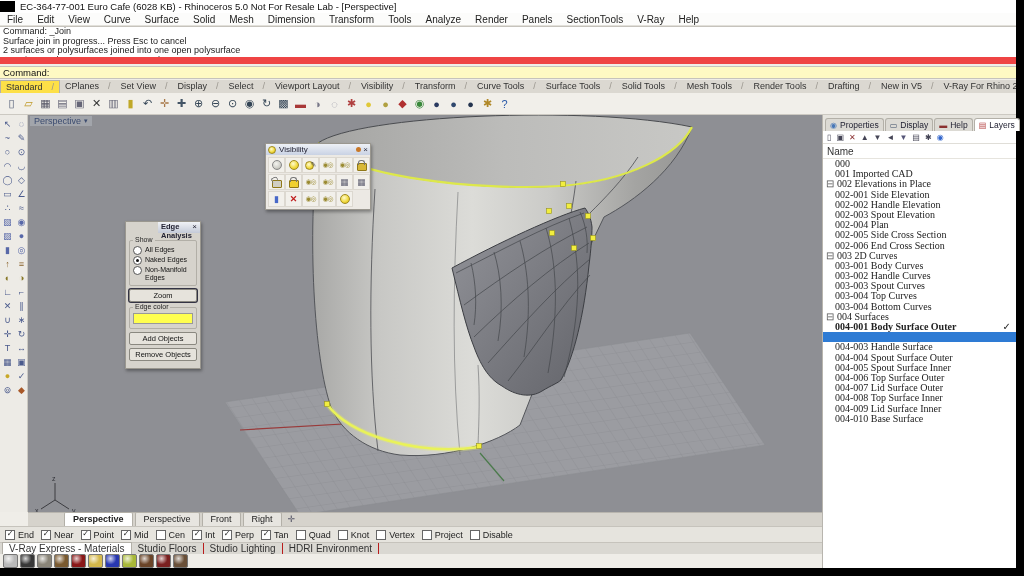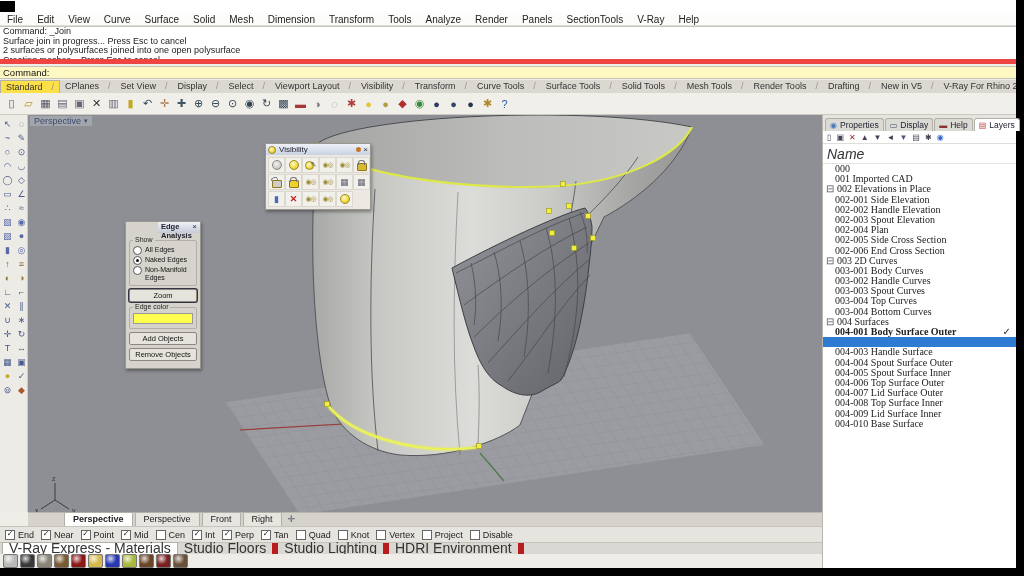--- a/index.html
+++ b/index.html
@@ -10,21 +10,21 @@
   
   .titlebar{left:0;top:0;width:1016px;height:13px;background:#fff;display:flex;align-items:center;gap:5px;}
   .applogo{width:15px;height:11px;background:#000;flex:0 0 auto;}
   .title{font-size:9.5px;color:#111;white-space:nowrap;}
 
   
   .menubar{left:0;top:13px;width:1016px;height:13px;background:#fcfcfb;display:flex;align-items:center;font-size:10px;color:#222;border-bottom:1px solid #e2e0da;}
   .mitem{padding:0 7px;cursor:default;}
 
   
-  .cmdhist{left:0;top:26px;width:1016px;height:38px;background:#fff;border-top:1px solid #c6c3bc;border-bottom:5px solid #ef4444;padding:0 3px;font-size:9px;line-height:9.5px;color:#222;overflow:hidden;}
+  .cmdhist{left:0;top:26px;width:1016px;height:38px;background:#fff;border-top:1px solid #c6c3bc;border-bottom:7px solid #ef4444;padding:0 3px;font-size:9px;line-height:9.5px;color:#222;overflow:hidden;}
   .cmdprompt{left:0;top:66px;width:1016px;height:13px;background:#fef9c3;border-top:1px solid #c6c3bc;border-bottom:1px solid #c6c3bc;font-size:9.5px;line-height:12px;padding:0 3px;color:#111;}
 
   
   .tabrow{left:0;top:80px;width:1016px;height:13px;background:#dbd8d1;display:flex;align-items:center;font-size:9px;color:#333;overflow:hidden;}
   .ttab{padding:0 5px;white-space:nowrap;height:13px;line-height:13px;}
   .ttab::after{content:"/";color:#9a968e;margin-left:9px;}
   .ttab:last-child::after{content:"";}
   .ttab.active{background:#fde047;border:1px solid #b3b0a8;border-bottom:none;}
 
   
@@ -79,21 +79,21 @@
   .eswatch{height:9px;background:#ffff4f;border:1px solid #999;margin:1px 0 2px 0;}
 
   
   .rightpanel{left:822px;top:115px;width:194px;height:453px;background:#fff;border-left:1px solid #b8b5ae;}
   .ptabs{height:15px;background:#e6e4de;display:flex;align-items:flex-end;gap:1px;padding:1px 2px 0 2px;font-size:8.5px;color:#223;}
   .ptab{display:inline-flex;align-items:center;gap:3px;background:#dcdad4;border:1px solid #b3b0a8;border-bottom:none;border-radius:3px 3px 0 0;padding:1px 4px;white-space:nowrap;}
   .ptab.active{background:#fff;}
   .pticon{font-style:normal;font-size:8px;}
   .ptools{height:12px;display:flex;align-items:center;gap:5px;padding:0 4px;border-bottom:1px solid #e0ded8;font-size:8px;color:#445;}
   .ptool{cursor:default;}
-  .pheader{font-size:14px;color:#333;padding:2px 4px 1px 4px;border-bottom:1px solid #e6e4de;font-style:italic;}
+  .pheader{font-size:10px;color:#333;padding:2px 4px 1px 4px;border-bottom:1px solid #e6e4de;}
   .llist{font-size:10px;color:#222;font-family:Liberation Serif, serif;}
   .lrow{height:10.2px;line-height:10.2px;position:relative;padding-right:12px;white-space:nowrap;overflow:hidden;}
   .lrow .lname{display:inline-block;}
   .lrow.group .lname::before{content:"⊟ ";color:#555;}
   .lrow.bold{font-weight:bold;}
   .lrow.current::after{content:"✓";position:absolute;right:5px;top:0;font-weight:normal;color:#222;}
   .lrow.selected{background:#2e7bd4;color:#fff;}
 
   
   .vptabs{left:28px;top:512px;width:794px;height:14px;background:#d6d3cc;display:flex;align-items:flex-end;padding-left:36px;border-top:1px solid #b8b5ae;}
@@ -102,35 +102,36 @@
   .vptab.active{background:#fff;font-weight:bold;}
   .vpnav{font-size:9px;color:#556;margin-left:4px;height:13px;line-height:13px;}
 
   
   .osnap{left:0;top:526px;width:822px;height:16px;background:#e6e4de;display:flex;align-items:center;gap:7px;padding-left:5px;font-size:9px;color:#222;border-top:1px solid #c6c3bc;}
   .oitem{display:inline-flex;align-items:center;gap:3px;white-space:nowrap;}
   .cb{width:8px;height:8px;border:1px solid #666;background:#fff;display:inline-flex;align-items:center;justify-content:center;font-size:8px;line-height:8px;color:#222;}
   .cb.checked::after{content:"✓";margin-top:-1px;}
 
   
-  .vraytabs{left:0;top:542px;width:822px;height:12px;background:#dad8d2;display:flex;align-items:flex-end;font-size:14px;color:#333;border-top:1px solid #c6c3bc;padding-left:2px;}
-  .vtab{padding:0 6px;height:11px;line-height:11px;border-right:6px solid #b91c1c;white-space:nowrap;}
+  .vraytabs{left:0;top:542px;width:822px;height:12px;background:#dad8d2;display:flex;align-items:flex-end;font-size:10px;color:#333;border-top:1px solid #c6c3bc;padding-left:2px;}
+  .vtab{padding:0 6px;height:11px;line-height:11px;border-right:1px solid #b91c1c;white-space:nowrap;}
   .vtab.active{background:#fff;border:1px solid #b3b0a8;border-bottom:none;}
   .swatches{left:0;top:554px;width:822px;height:14px;background:#efede8;display:flex;gap:2px;padding-left:3px;align-items:center;}
   .msw{width:13px;height:12px;border:1px solid #777;border-radius:2px;position:relative;overflow:hidden;display:inline-block;}
   .msw::after{content:"";position:absolute;inset:0;background:radial-gradient(circle at 35% 30%,rgba(255,255,255,0.8),rgba(255,255,255,0) 50%);}
 </style>
 </head>
 <body>
 
 <div class="screen">
   <div class="app">
 
     <div class="titlebar">
       <span class="applogo"></span>
+      <span class="title">EC-364-77-001 Euro Cafe (6028 KB) - Rhinoceros 5.0 Not For Resale Lab - [Perspective]</span>
     </div>
 
     <div class="menubar">
 
     <span class="mitem">File</span>
         <span class="mitem">Edit</span>
         <span class="mitem">View</span>
         <span class="mitem">Curve</span>
         <span class="mitem">Surface</span>
         <span class="mitem">Solid</span>

